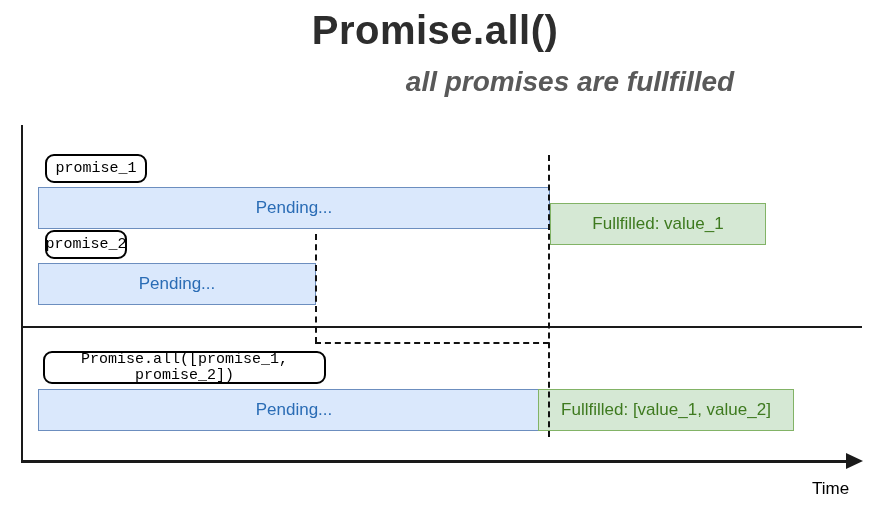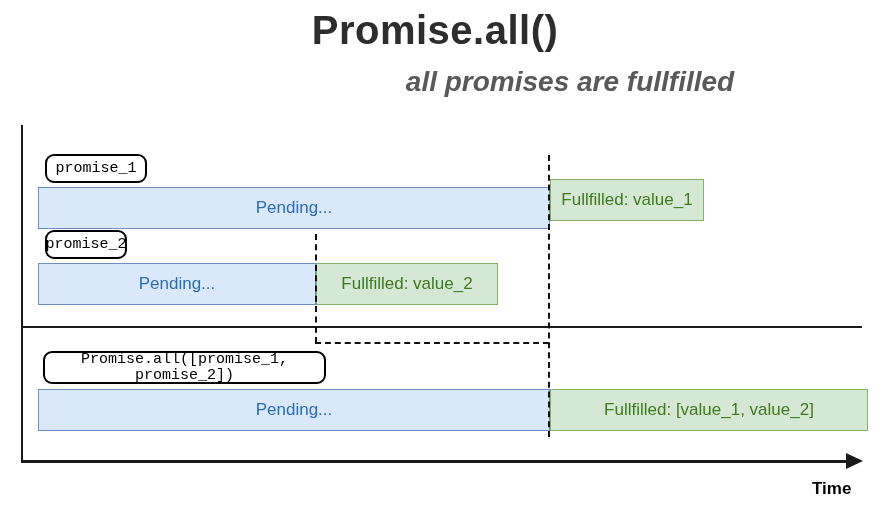--- a/index.html
+++ b/index.html
@@ -27,21 +27,21 @@
   
   .v-axis{left:21px;top:125px;width:2px;height:338px;background:#1a1a1a;}
   .divider{left:21px;top:326px;width:841px;height:2px;background:#1a1a1a;}
   .h-axis{left:21px;top:460px;width:828px;height:3px;background:#1a1a1a;}
   .arrow-head{
     left:846px;top:453px;width:0;height:0;
     border-left:17px solid #1a1a1a;
     border-top:8px solid transparent;
     border-bottom:8px solid transparent;
   }
-  .time-label{left:812px;top:479px;font-size:17px;color:#000;z-index:6;font-weight:bold;}
+  .time-label{left:812px;top:479px;font-size:17px;color:#000;z-index:6;}
   .watermark{left:709px;top:471px;font-size:17px;color:#b9b9b9;z-index:5;white-space:nowrap;}
 
   
   .bar{
     box-sizing:border-box;height:42px;
     display:flex;align-items:center;justify-content:center;
     font-size:17px;z-index:2;margin-top:11px;
   }
   .bar.pending{background:#dae8fc;border:1.5px solid #6c8ebf;color:#2a6cb5;}
   .bar.fulfilled{background:#d5e8d4;border:1.5px solid #82b366;color:#3e7a1f;}
@@ -55,29 +55,29 @@
     z-index:4;line-height:16px;white-space:nowrap;
   }
 
   
   .dash-v{width:0;border-left:2px dashed #111;z-index:3;}
   .dash-h{height:0;border-top:2px dashed #111;z-index:3;}
 
   
   #r1-label{left:45px;top:154px;width:102px;height:29px;}
   #r1-pending{left:38px;top:176px;width:512px;}
-  #r1-fulfilled{left:550px;top:168px;width:154px;}
+  #r1-fulfilled{left:550px;top:192px;width:216px;}
 
   #r2-label{left:45px;top:230px;width:82px;height:29px;}
   #r2-pending{left:38px;top:252px;width:278px;}
   #r2-fulfilled{left:316px;top:252px;width:182px;}
 
   #r3-label{left:43px;top:351px;width:283px;height:33px;}
   #r3-pending{left:38px;top:378px;width:512px;}
-  #r3-fulfilled{left:550px;top:378px;width:318px;}
+  #r3-fulfilled{left:538px;top:378px;width:256px;}
 
   #dash-v1{left:548px;top:155px;height:282px;}
   #dash-v2{left:315px;top:234px;height:109px;}
   #dash-h1{left:315px;top:342px;width:234px;}
 </style>
 </head>
 <body>
 
 <div id="canvas">
 
@@ -96,23 +96,20 @@
   <div class="abs bar fulfilled" id="r1-fulfilled">
     <span>Fullfilled: value_1</span>
   </div>
   <div class="abs code-box" id="r1-label">
     <span>promise_1</span>
   </div>
 
   <div class="abs bar pending" id="r2-pending">
     <span>Pending...</span>
   </div>
-  <div class="abs bar fulfilled" id="r2-fulfilled">
-    <span>Fullfilled: value_2</span>
-  </div>
   <div class="abs code-box" id="r2-label">
     <span>promise_2</span>
   </div>
 
   <div class="abs bar pending" id="r3-pending">
     <span>Pending...</span>
   </div>
   <div class="abs bar fulfilled" id="r3-fulfilled">
     <span>Fullfilled: [value_1, value_2]</span>
   </div>

